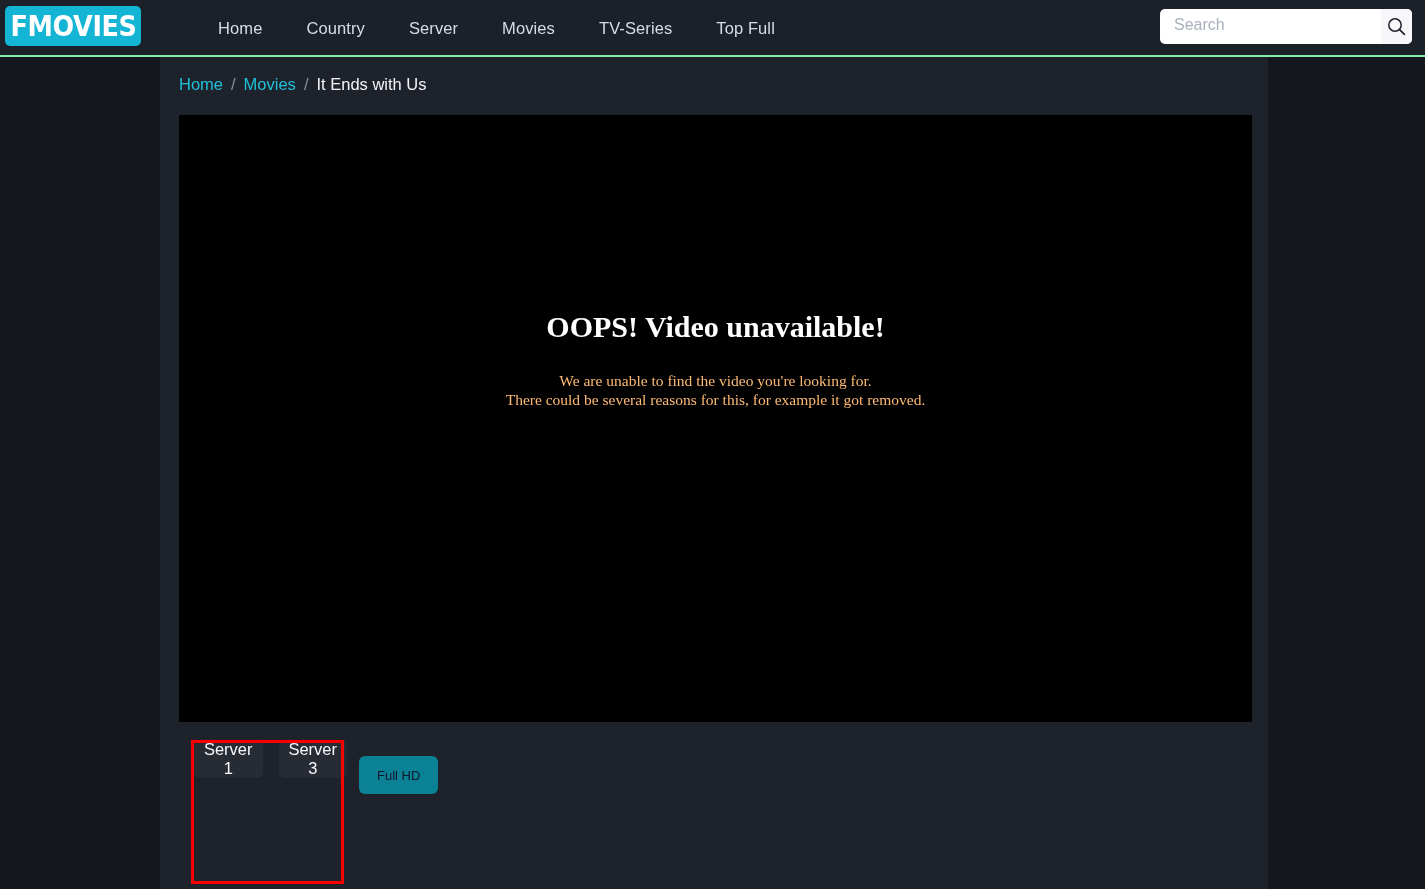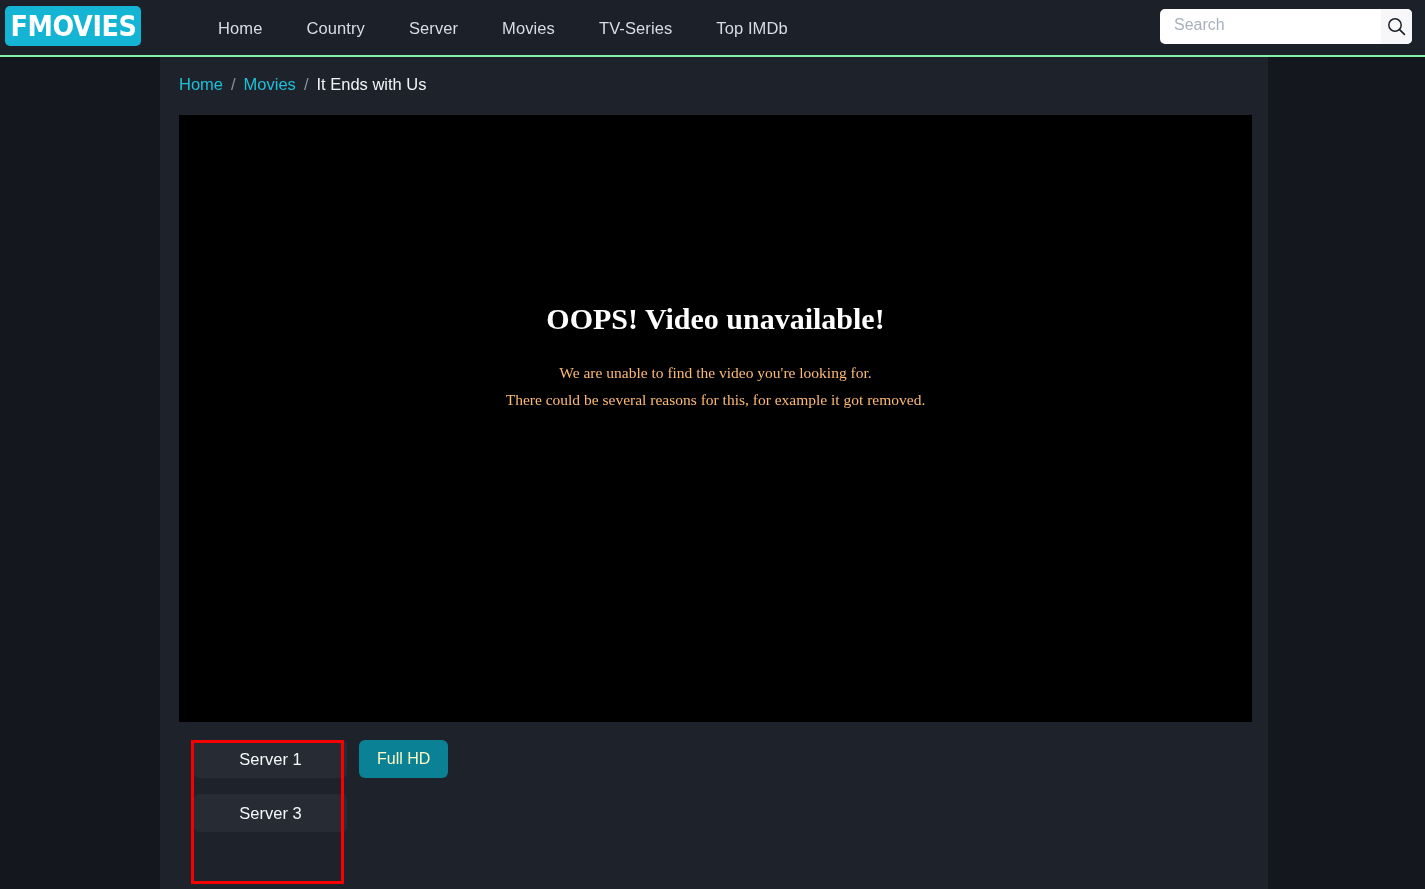--- a/index.html
+++ b/index.html
@@ -142,21 +142,21 @@
     top: 58px;
     width: 1073px;
     height: 607px;
     background: #000000;
     overflow: hidden;
   }
   .player-msg {
     position: absolute;
     left: 0;
     right: 0;
-    top: 186px;
+    top: 194px;
     text-align: center;
     font-family: "Liberation Serif", "DejaVu Serif", serif;
   }
   .msg-title {
     color: #ffffff;
     font-size: 30px;
     font-weight: bold;
     line-height: 36px;
   }
   .msg-body {
@@ -172,21 +172,21 @@
     left: 0;
     top: 683px;
     width: 1108px;
   }
   .server-col {
     position: absolute;
     left: 34px;
     top: 0;
     width: 153px;
     display: flex;
-    flex-direction: column;
+    flex-direction: row;
     gap: 16px;
   }
   .server-btn {
     height: 38px;
     border-radius: 5px;
     background: #272b33;
     color: #f5f7fa;
     font-size: 16.5px;
     display: flex;
     align-items: center;
@@ -196,27 +196,27 @@
     font-family: "Liberation Sans", sans-serif;
     box-sizing: border-box;
   }
   .server-btn.active {
     background: #0b8195;
     color: #11161c;
   }
   .quality-btn {
     position: absolute;
     left: 199px;
-    top: 0;
+    top: 16px;
     height: 38px;
     padding: 0 18px;
     border-radius: 6px;
     background: #0b8195;
-    color: #fef9c3;
-    font-size: 16px;
+    color: #0f172a;
+    font-size: 13px;
     display: flex;
     align-items: center;
     justify-content: center;
     border: 0;
     cursor: pointer;
     font-family: "Liberation Sans", sans-serif;
   }
 
   
   .annotation-box {
@@ -239,21 +239,21 @@
   <div class="logo">
     <span class="logo-text">FMOVIES</span>
   </div>
 
   <nav class="nav">
     <span class="nav-item">Home</span>
     <span class="nav-item">Country</span>
     <span class="nav-item">Server</span>
     <span class="nav-item">Movies</span>
     <span class="nav-item">TV-Series</span>
-    <span class="nav-item">Top IMDb</span>
+    <span class="nav-item">Top Full</span>
   </nav>
 
   <div class="search-wrap">
     <input class="search-input" type="text" placeholder="Search" style="">
     <button class="search-btn">
       <svg width="19" height="19" viewBox="0 0 19 19">
         <circle cx="8" cy="8" r="6.2" fill="none" stroke="#1d222b" stroke-width="1.5"></circle>
         <line x1="12.6" y1="12.6" x2="17.4" y2="17.4" stroke="#1d222b" stroke-width="1.7" stroke-linecap="round"></line>
       </svg>
     </button>
@@ -268,21 +268,21 @@
     <span class="crumb-sep">/</span>
     <span class="crumb-link">Movies</span>
     <span class="crumb-sep">/</span>
     <span class="crumb-current">It Ends with Us</span>
   </div>
 
   <div class="player">
     <div class="player-msg">
       <div class="msg-title">OOPS! Video unavailable!</div>
       <div class="msg-body">We are unable to find the video you're looking for.</div>
-      <div class="msg-body" style="margin-top:8px">There could be several reasons for this, for example it got removed.</div>
+      <div class="msg-body" style="margin-top:0">There could be several reasons for this, for example it got removed.</div>
     </div>
   </div>
 
   <div class="controls">
 
     <div class="server-col">
       <button class="server-btn">Server 1</button>
       <button class="server-btn">Server 3</button>
     </div>
 

